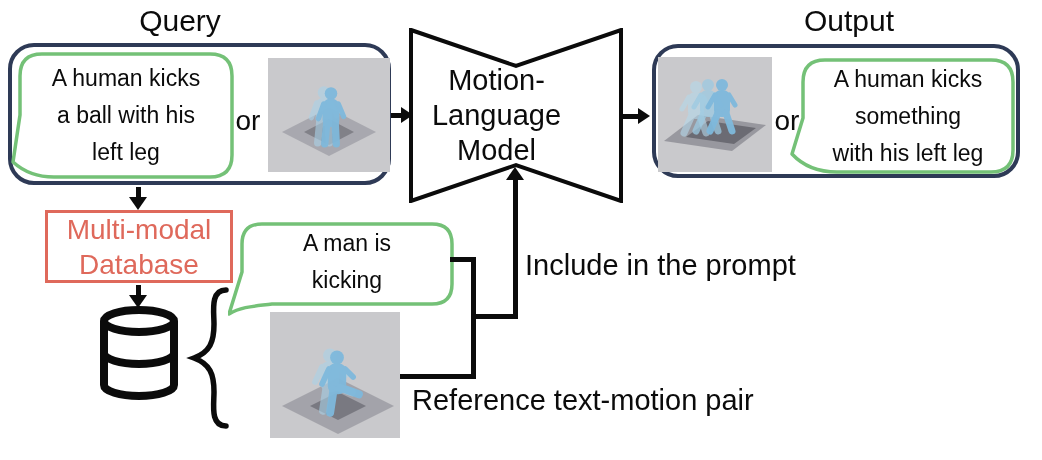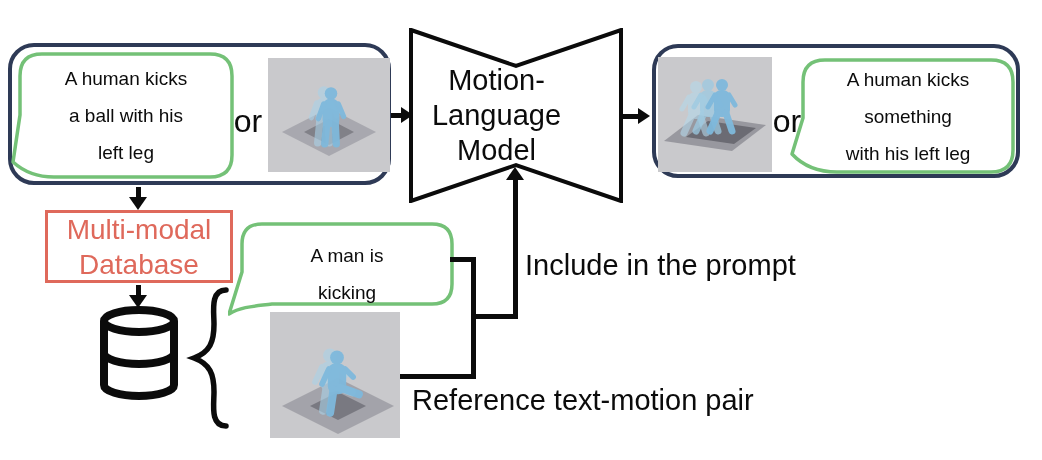--- a/index.html
+++ b/index.html
@@ -8,22 +8,22 @@
     font-family:"Liberation Sans", sans-serif;color:var(--ink,#0b0b0b);
   }
   .abs{position:absolute;}
   .pre{white-space:pre-line;}
   .ctr{display:flex;align-items:center;justify-content:center;text-align:center;}
   .title{font-size:30px;font-weight:500;text-align:center;}
   .roundbox{
     border:4px solid var(--navy,#2e3a56);border-radius:26px;background:#fff;box-sizing:border-box;
   }
   .bubble-path{fill:#ffffff;stroke:var(--green,#74c177);stroke-width:3.5px;stroke-linejoin:round;}
-  .bubble-text{font-size:19px;line-height:37px;font-weight:500;}
-  .or{font-size:32px;font-weight:500;}
+  .bubble-text{font-size:23px;line-height:37px;font-weight:500;}
+  .or{font-size:28px;font-weight:500;}
   .model-text{font-size:29px;line-height:35px;font-weight:500;}
   .retrieval-box{
     border:3px solid var(--red,#df695b);background:#fff;box-sizing:border-box;
     color:var(--red,#df695b);font-size:28px;line-height:35px;font-weight:500;
   }
   .caption{font-size:29px;font-weight:500;}
   .shaft{background:var(--ink,#0b0b0b);}
   .head-right{width:0;height:0;border-top:8px solid transparent;border-bottom:8px solid transparent;border-left:12px solid var(--ink,#0b0b0b);}
   .head-down{width:0;height:0;border-left:9px solid transparent;border-right:9px solid transparent;border-top:13px solid var(--ink,#0b0b0b);}
   .head-up{width:0;height:0;border-left:9px solid transparent;border-right:9px solid transparent;border-bottom:13px solid var(--ink,#0b0b0b);}
@@ -53,20 +53,22 @@
       </g>
       <g id="fig-kick">
         <circle cx="0" cy="-30" r="6" fill="currentColor"></circle>
         <rect x="-8" y="-25" width="16" height="27" rx="7" fill="currentColor"></rect>
         <path d="M-3 -2 L-6 18 M3 -4 L19 2" stroke="currentColor" stroke-width="7" stroke-linecap="round"></path>
         <path d="M-7 -20 L-13 -7 M7 -20 L14 -13" stroke="currentColor" stroke-width="5" stroke-linecap="round"></path>
       </g>
     </defs>
   </svg>
 
+  <div class="abs title" style="left:80px;top:4px;width:200px;">Query</div>
+  <div class="abs title" style="left:749px;top:4px;width:200px;">Output</div>
 
   <div class="abs roundbox" style="left:8px;top:43px;width:383px;height:142px;"></div>
 
   <div class="abs" style="left:6px;top:52px;width:240px;height:142px;">
     <svg width="240" height="142" viewBox="0 0 240 142">
       <path class="bubble-path" d="M36 2 H204 Q226 2 226 24 V103 Q226 125 204 125 H48 C32 125 18 120 7 110 L14 63 V24 Q14 2 36 2 Z"></path>
     </svg>
     <div class="abs ctr bubble-text pre" style="left:14px;top:2px;width:212px;height:123px;">A human kicks
 a ball with his
 left leg</div>
@@ -136,21 +138,21 @@
   </svg>
 
   <svg class="abs" style="left:184px;top:286px;" width="50" height="144" viewBox="0 0 50 144">
     <path class="brace" d="M42 4 C26 4 30 26 30 38 C30 56 26 66 10 72 C26 78 30 88 30 106 C30 118 26 140 42 140"></path>
   </svg>
 
   <div class="abs" style="left:228px;top:222px;width:238px;height:102px;">
     <svg width="238" height="102" viewBox="0 0 238 102">
       <path class="bubble-path" d="M34 2 H204 Q224 2 224 22 V62 Q224 82 204 82 H44 C30 84 14 84 1 92 L14 50 V22 Q14 2 34 2 Z"></path>
     </svg>
-    <div class="abs ctr bubble-text pre" style="left:14px;top:12px;width:210px;height:80px;">A man is
+    <div class="abs ctr bubble-text pre" style="left:14px;top:0;width:210px;height:80px;">A man is
 kicking</div>
   </div>
 
   <div class="abs thumb" style="left:270px;top:312px;width:130px;height:126px;">
     <svg width="130" height="126" viewBox="0 0 130 126">
       <polygon points="12,94 68,66 124,94 68,122" fill="#9a9aa1" opacity="0.8"></polygon>
       <polygon points="40,94 68,80 96,94 68,108" fill="#74747c" opacity="0.9"></polygon>
       <use href="#fig-kick" transform="translate(60,78) scale(1.15)" color="#aad2e8" opacity="0.6"></use>
       <use href="#fig-kick" transform="translate(67,80) scale(1.15)" color="#7fb9dc" opacity="0.95"></use>
     </svg>

